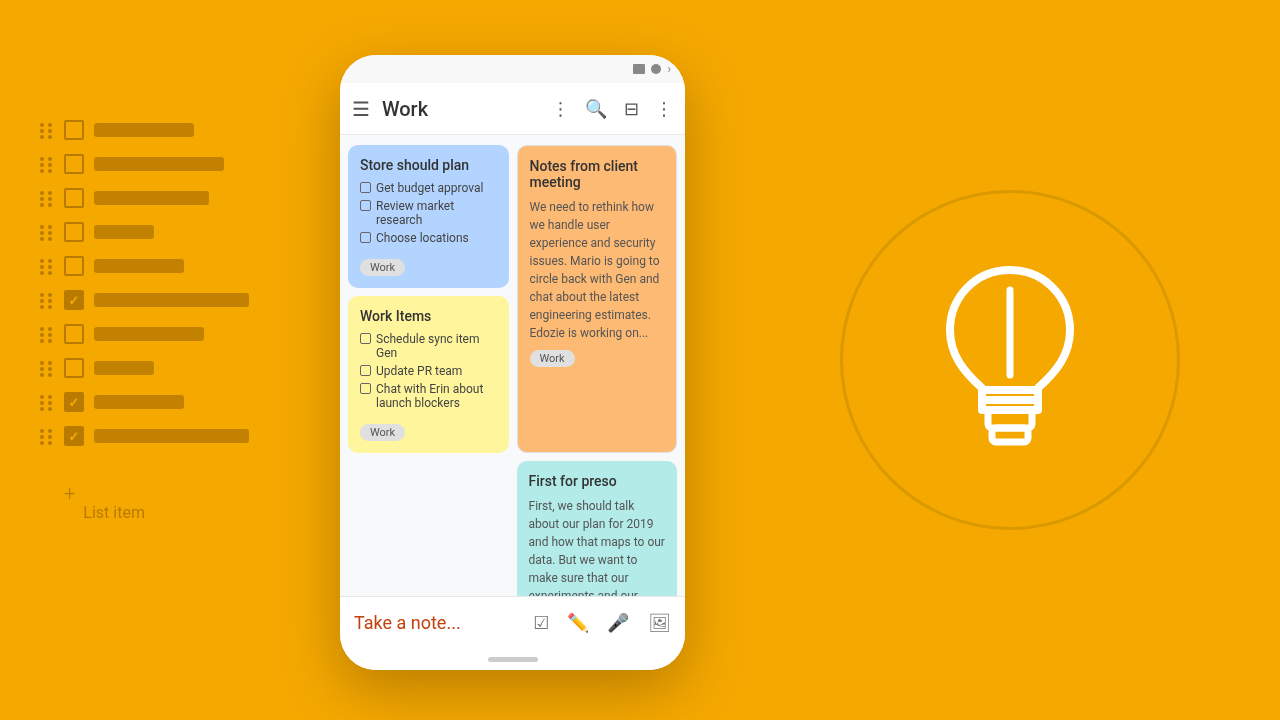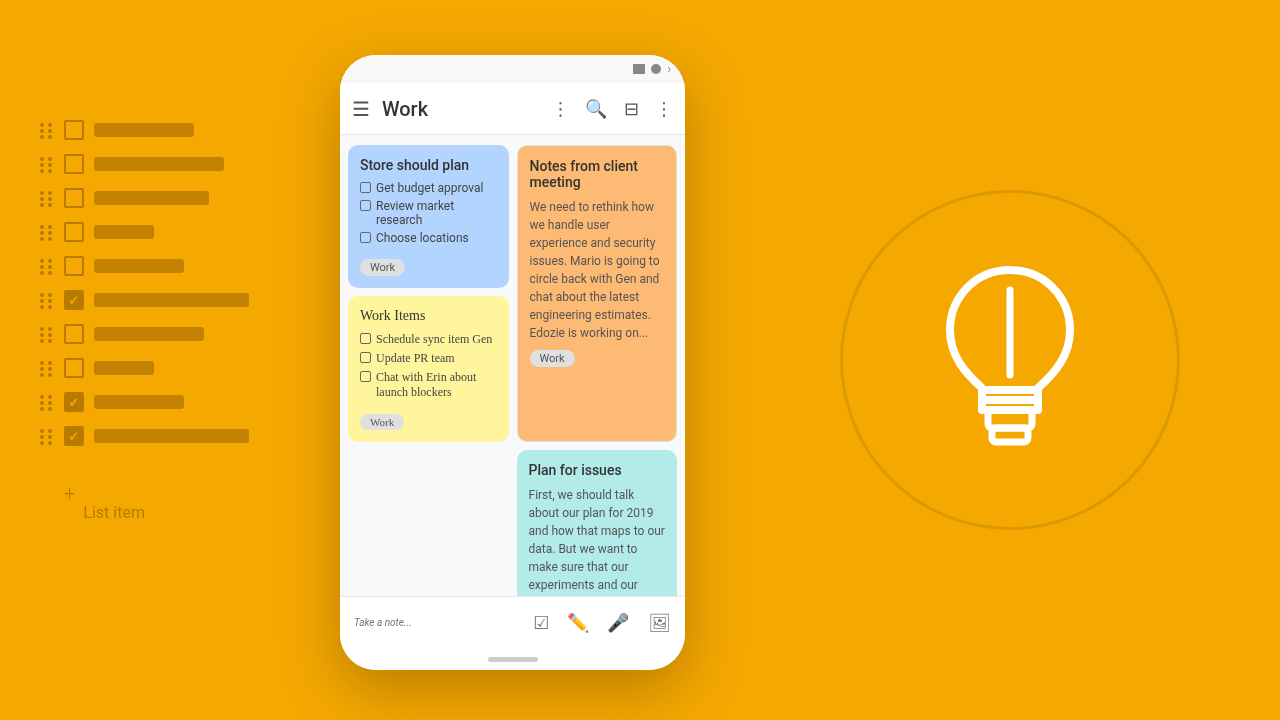--- a/index.html
+++ b/index.html
@@ -173,21 +173,20 @@
       padding: 12px;
       font-size: 12px;
     }
     .note-blue {
       background: #B3D4FF;
       grid-column: 1;
     }
     .note-yellow {
       background: #FFF59D;
       grid-column: 1;
-      font-family: Liberation Serif, serif;
     }
     .note-white {
       background: #fdba74;
       border: 1px solid #e0e0e0;
       grid-column: 2;
       grid-row: 1 / 3;
     }
     .note-teal {
       background: #B2EBE8;
       grid-column: 2;
@@ -238,23 +237,22 @@
       height: 52px;
       background: white;
       border-top: 1px solid #e8e8e8;
       display: flex;
       align-items: center;
       padding: 0 14px;
       flex-shrink: 0;
     }
     .take-note {
       flex: 1;
-      font-size: 10px;
-      color: #737373;
-      font-style: italic;
+      font-size: 18px;
+      color: #c2410c;
     }
     .bottom-icons {
       display: flex;
       gap: 18px;
     }
     .bottom-icon {
       color: #777;
       font-size: 18px;
     }
 
@@ -496,21 +494,21 @@
           </div>
           <div class="check-item">
             <div class="mini-checkbox"></div>
             <span>Chat with Erin about launch blockers</span>
           </div>
         </div>
         <span class="note-tag">Work</span>
       </div>
 
       <div class="note-card note-teal">
-        <div class="note-title">Plan for issues</div>
+        <div class="note-title">First for preso</div>
         <div class="note-text">First, we should talk about our plan for 2019 and how that maps to our data. But we want to make sure that our experiments and our research aligns with our plans.</div>
 
       </div>
 
     </div>
   </div>
 
   <div class="bottom-bar">
     <span class="take-note">Take a note...</span>
     <div class="bottom-icons">

